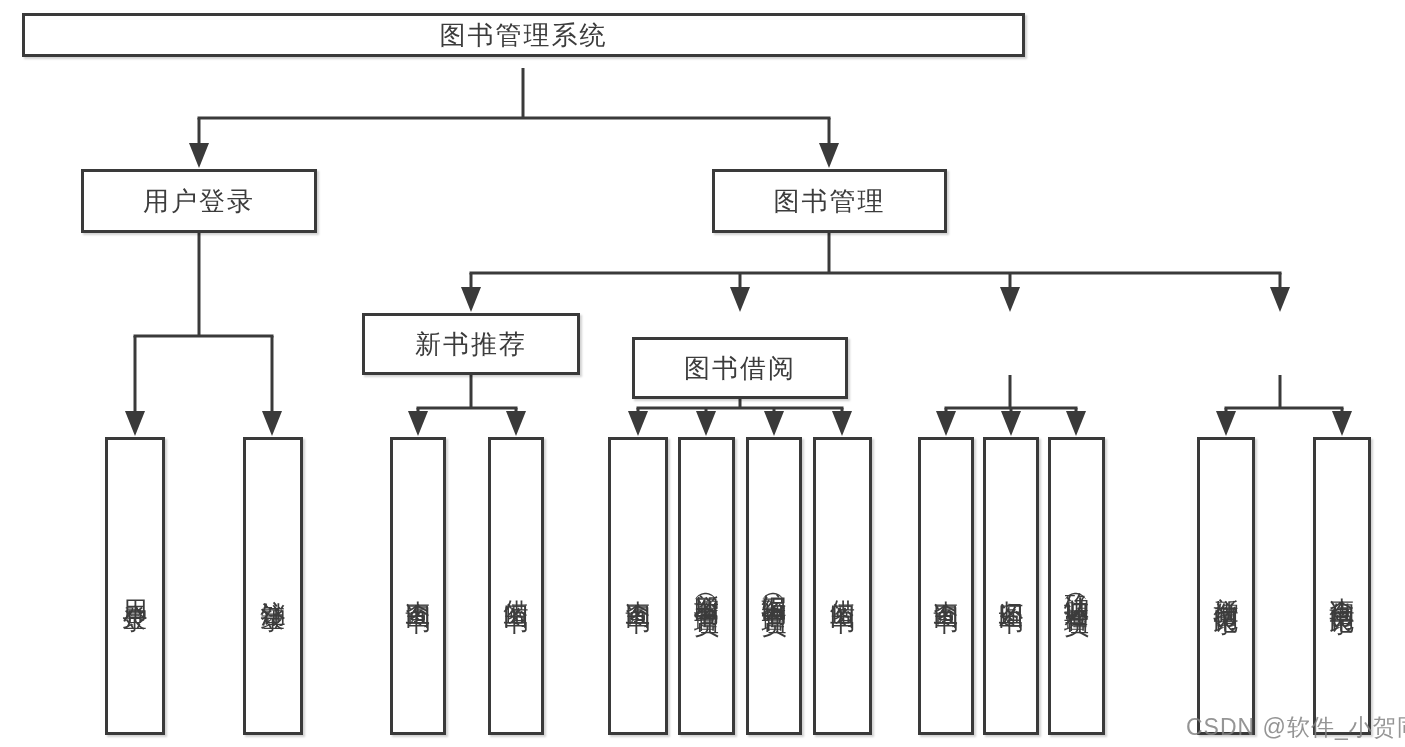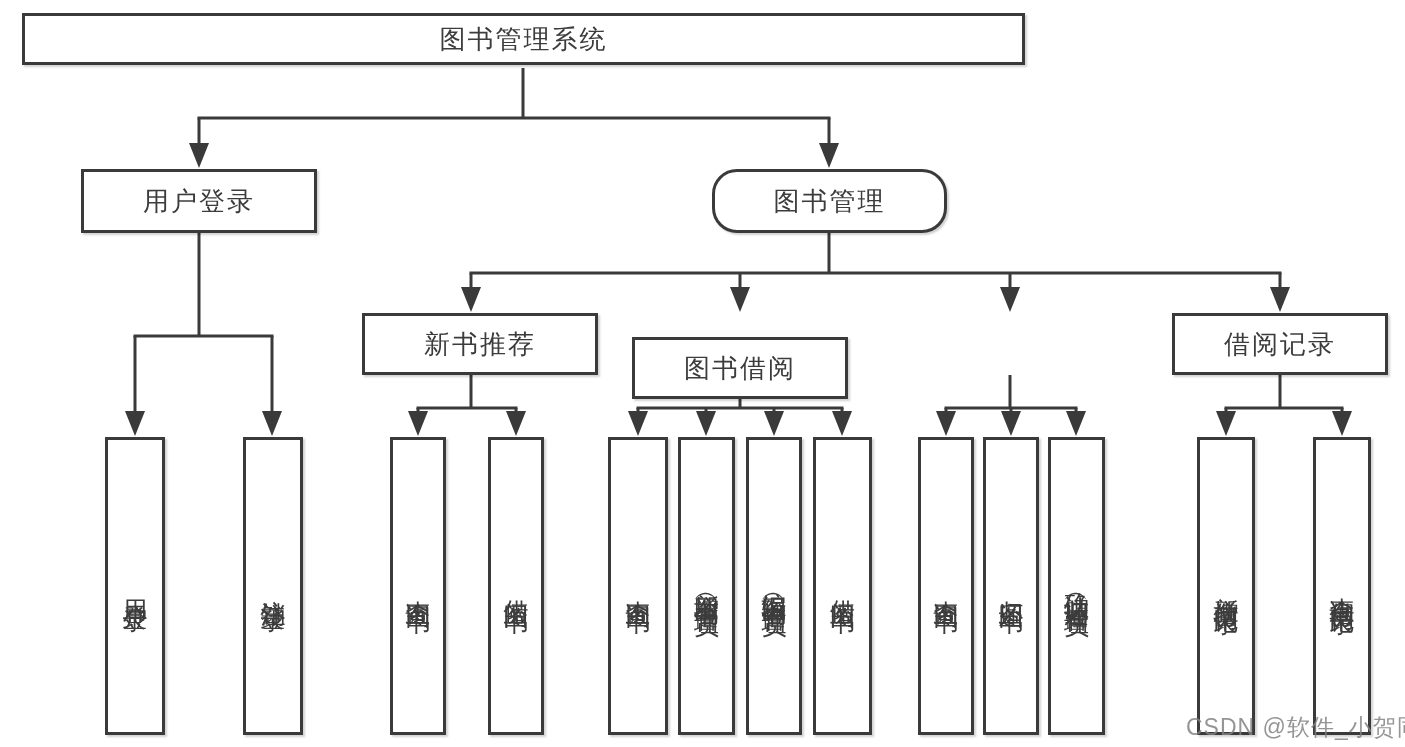--- a/index.html
+++ b/index.html
@@ -150,28 +150,27 @@
     <g>
       <line x1="1280" y1="375" x2="1280" y2="409"></line>
       <line x1="1224.5" y1="408" x2="1343.5" y2="408"></line>
       <line x1="1226" y1="408" x2="1226" y2="420"></line>
       <polygon points="1216,411 1236,411 1226,436"></polygon>
       <line x1="1342" y1="408" x2="1342" y2="420"></line>
       <polygon points="1332,411 1352,411 1342,436"></polygon>
     </g>
   </svg>
 
-  <div class="hnode" style="left:22px; top:13px; width:1003px; height:52px;">图书管理系统</div>
+  <div class="hnode" style="left:22px; top:13px; width:1003px; height:44px;">图书管理系统</div>
 
   <div class="hnode" style="left:81px; top:169px; width:236px; height:64px;">用户登录</div>
-  <div class="hnode" style="left:712px; top:169px; width:235px; height:64px;border-radius:25px;">图书管理</div>
-
-  <div class="hnode" style="left:362px; top:313px; width:236px; height:62px;">新书推荐</div>
+  <div class="hnode" style="left:712px; top:169px; width:235px; height:64px;">图书管理</div>
+
+  <div class="hnode" style="left:362px; top:313px; width:218px; height:62px;">新书推荐</div>
   <div class="hnode" style="left:632px; top:313px; width:216px; height:62px;margin-top:24px;">图书借阅</div>
-  <div class="hnode" style="left:1172px; top:313px; width:216px; height:62px;">借阅记录</div>
 
   <div class="leaf" style="left:105px; width:60px;">
     <span>用户登录</span>
   </div>
   <div class="leaf" style="left:243px; width:60px;">
     <span>注销登录</span>
   </div>
 
   <div class="leaf" style="left:390px; width:56px;">
     <span>查询图书</span>

